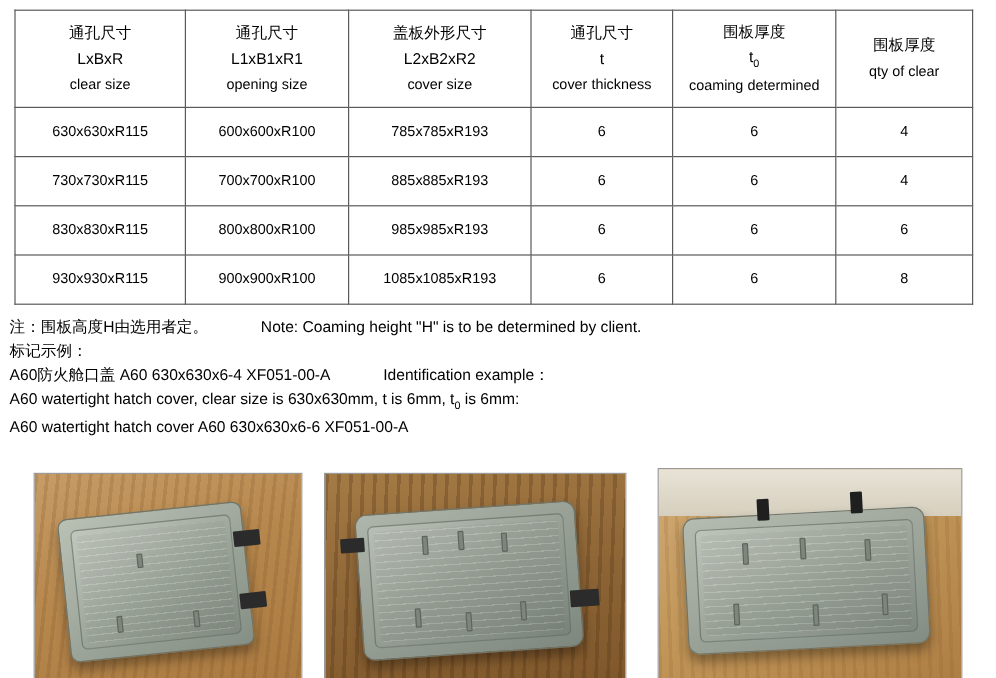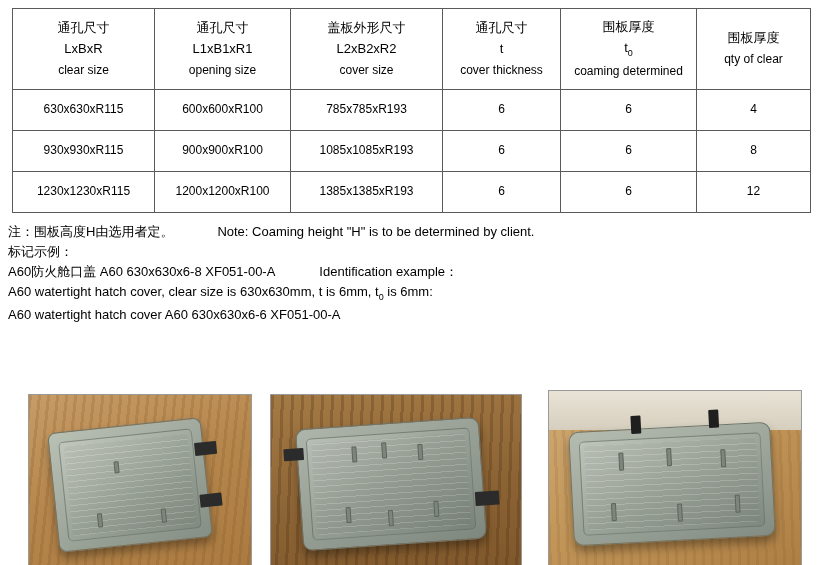--- a/index.html
+++ b/index.html
@@ -236,45 +236,53 @@
     <tbody>
       <tr>
         <td>630x630xR115</td>
         <td>600x600xR100</td>
         <td>785x785xR193</td>
         <td>6</td>
         <td>6</td>
         <td>4</td>
       </tr>
       <tr>
+        <td>730x730xR115</td>
+        <td>700x700xR100</td>
+        <td>885x885xR193</td>
+        <td>6</td>
+        <td>6</td>
+        <td>4</td>
+      </tr>
+      <tr>
+        <td>830x830xR115</td>
+        <td>800x800xR100</td>
+        <td>985x985xR193</td>
+        <td>6</td>
+        <td>6</td>
+        <td>6</td>
+      </tr>
+      <tr>
         <td>930x930xR115</td>
         <td>900x900xR100</td>
         <td>1085x1085xR193</td>
         <td>6</td>
         <td>6</td>
         <td>8</td>
       </tr>
-      <tr>
-        <td>1230x1230xR115</td>
-        <td>1200x1200xR100</td>
-        <td>1385x1385xR193</td>
-        <td>6</td>
-        <td>6</td>
-        <td>12</td>
-      </tr>
     </tbody>
   </table>
 
   <div class="notes">
     <div class="note-row">
       <span>注：围板高度H由选用者定。</span><span class="note-gap"></span><span>Note: Coaming height "H" is to be determined by client.</span>
     </div>
     <div class="note-row">标记示例：</div>
     <div class="note-row">
-      <span>A60防火舱口盖  A60 630x630x6-8 XF051-00-A</span><span class="note-gap"></span><span>Identification example：</span>
+      <span>A60防火舱口盖  A60 630x630x6-4 XF051-00-A</span><span class="note-gap"></span><span>Identification example：</span>
     </div>
     <div class="note-row">
       <span>A60 watertight hatch cover, clear size is 630x630mm, t is 6mm, t</span><span class="sub">0</span><span> is 6mm:</span>
     </div>
     <div class="note-row">A60 watertight hatch cover A60 630x630x6-6 XF051-00-A</div>
   </div>
 
   <div class="photos">
 
     <div class="photo photo-1">

